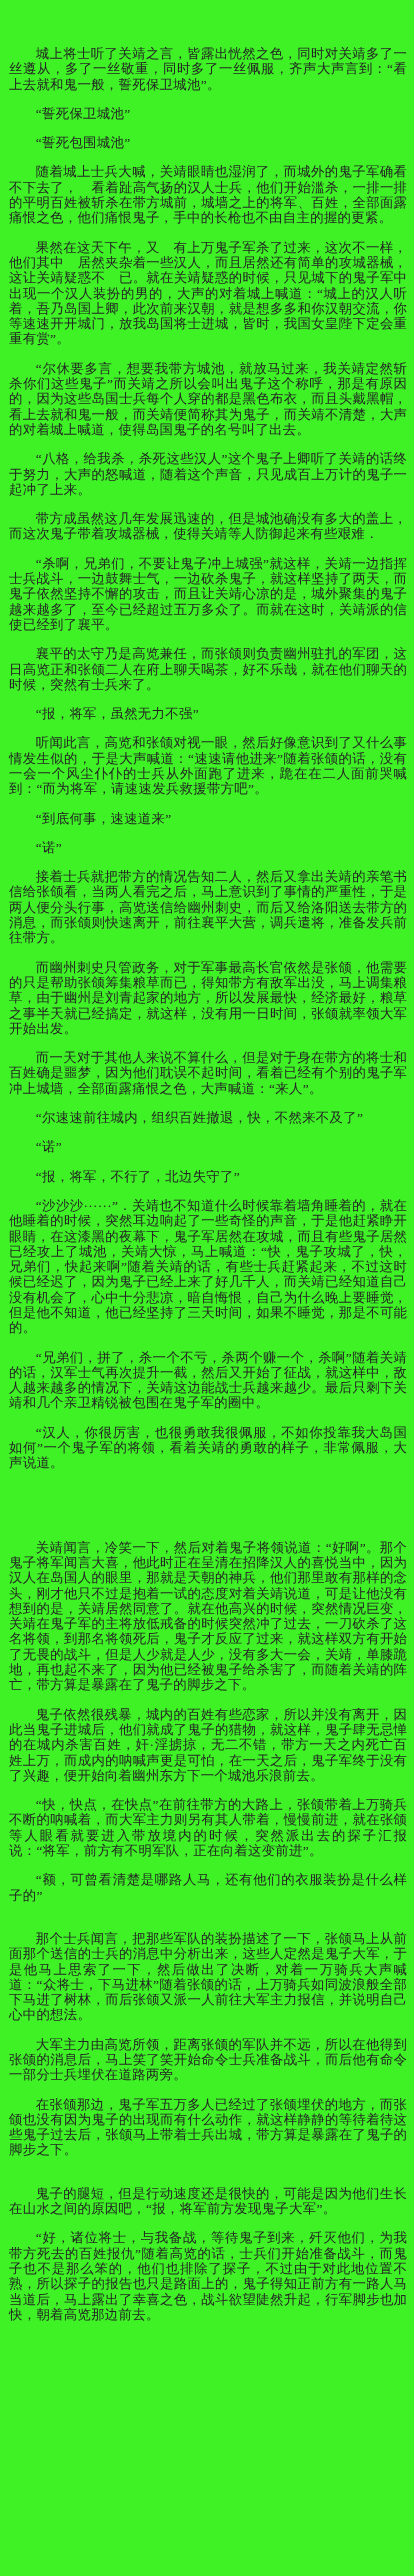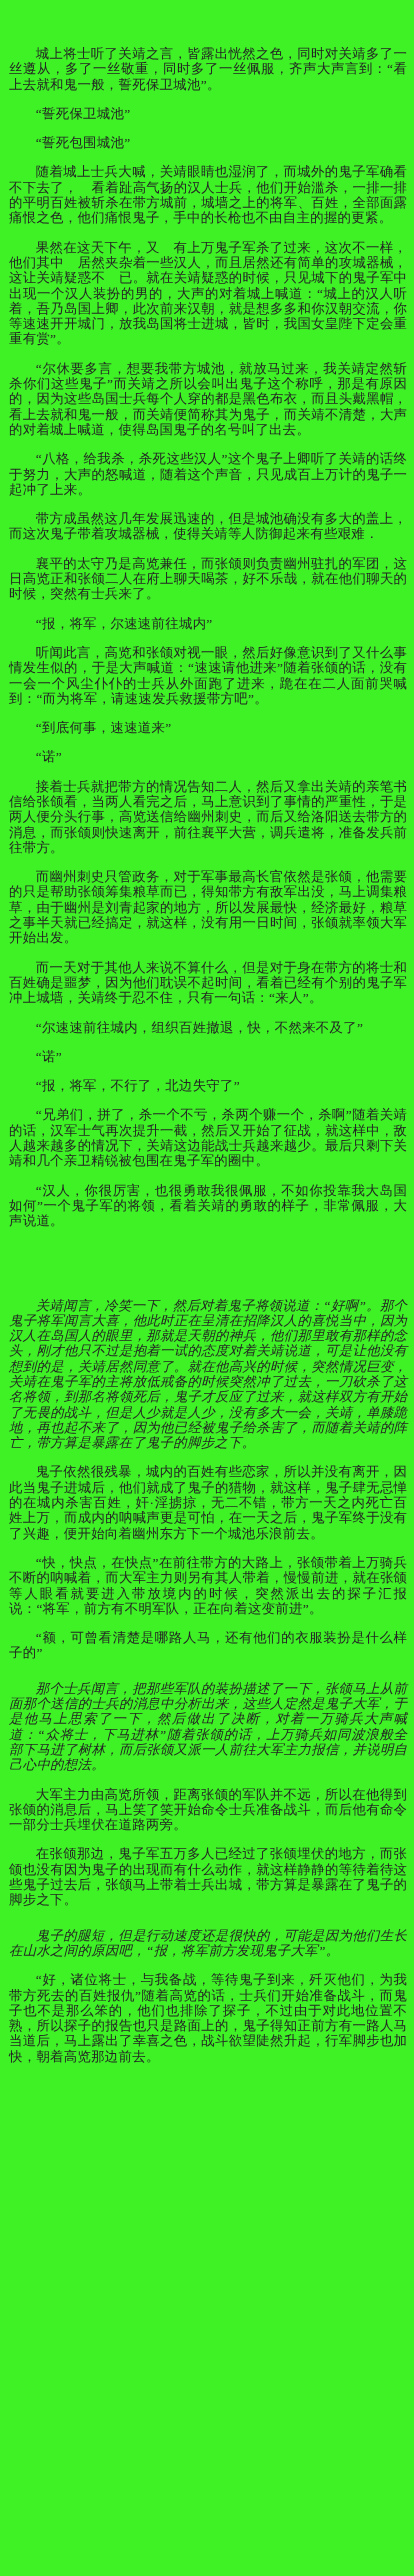--- a/index.html
+++ b/index.html
@@ -17,47 +17,49 @@
     font-size: 13.4px;
     line-height: 15.3px;
     letter-spacing: 0.3px;
   }
   .para {
     margin: 0 0 14px 0;
     text-indent: 2em;
     text-align: justify;
     word-break: break-all;
   }
-  .gap-medium { margin-top: 20px; font-style: italic; }
-  .gap-large  { margin-top: 69px; font-style: italic; }
+  .gap-medium { margin-top: 28px; }
+  .gap-large  { margin-top: 69px; }
 </style>
 </head>
 <body style="background: rgb(62, 242, 38);">
 
 <div class="doc" style="color: rgb(36, 36, 36);">
   <div>
       <p class="para">城上将士听了关靖之言，皆露出恍然之色，同时对关靖多了一丝遵从，多了一丝敬重，同时多了一丝佩服，齐声大声言到：“看上去就和鬼一般，誓死保卫城池”。</p>
       <p class="para">“誓死保卫城池”</p>
       <p class="para">“誓死包围城池”</p>
       <p class="para">随着城上士兵大喊，关靖眼睛也湿润了，而城外的鬼子军确看不下去了，　看着趾高气扬的汉人士兵，他们开始滥杀，一排一排的平明百姓被斩杀在带方城前，城墙之上的将军、百姓，全部面露痛恨之色，他们痛恨鬼子，手中的长枪也不由自主的握的更紧。</p>
       <p class="para">果然在这天下午，又　有上万鬼子军杀了过来，这次不一样，他们其中　居然夹杂着一些汉人，而且居然还有简单的攻城器械，这让关靖疑惑不　已。就在关靖疑惑的时候，只见城下的鬼子军中出现一个汉人装扮的男的，大声的对着城上喊道：“城上的汉人听着，吾乃岛国上卿，此次前来汉朝，就是想多多和你汉朝交流，你等速速开开城门，放我岛国将士进城，皆时，我国女皇陛下定会重重有赏”。</p>
       <p class="para">“尔休要多言，想要我带方城池，就放马过来，我关靖定然斩杀你们这些鬼子”而关靖之所以会叫出鬼子这个称呼，那是有原因的，因为这些岛国士兵每个人穿的都是黑色布衣，而且头戴黑帽，看上去就和鬼一般，而关靖便简称其为鬼子，而关靖不清楚，大声的对着城上喊道，使得岛国鬼子的名号叫了出去。</p>
       <p class="para">“八格，给我杀，杀死这些汉人”这个鬼子上卿听了关靖的话终于努力，大声的怒喊道，随着这个声音，只见成百上万计的鬼子一起冲了上来。</p>
       <p class="para">带方成虽然这几年发展迅速的，但是城池确没有多大的盖上，而这次鬼子带着攻城器械，使得关靖等人防御起来有些艰难．</p>
+      <p class="para">“杀啊，兄弟们，不要让鬼子冲上城强”就这样，关靖一边指挥士兵战斗，一边鼓舞士气，一边砍杀鬼子，就这样坚持了两天，而鬼子依然坚持不懈的攻击，而且让关靖心凉的是，城外聚集的鬼子越来越多了，至今已经超过五万多众了。而就在这时，关靖派的信使已经到了襄平。</p>
       <p class="para">襄平的太守乃是高览兼任，而张颌则负责幽州驻扎的军团，这日高览正和张颌二人在府上聊天喝茶，好不乐哉，就在他们聊天的时候，突然有士兵来了。</p>
-      <p class="para">“报，将军，尔速速前往城内”</p>
+      <p class="para">“报，将军，虽然无力不强”</p>
       <p class="para">听闻此言，高览和张颌对视一眼，然后好像意识到了又什么事情发生似的，于是大声喊道：“速速请他进来”随着张颌的话，没有一会一个风尘仆仆的士兵从外面跑了进来，跪在在二人面前哭喊到：“而为将军，请速速发兵救援带方吧”。</p>
       <p class="para">“到底何事，速速道来”</p>
       <p class="para">“诺”</p>
       <p class="para">接着士兵就把带方的情况告知二人，然后又拿出关靖的亲笔书信给张颌看，当两人看完之后，马上意识到了事情的严重性，于是两人便分头行事，高览送信给幽州刺史，而后又给洛阳送去带方的消息，而张颌则快速离开，前往襄平大营，调兵遣将，准备发兵前往带方。</p>
       <p class="para">而幽州刺史只管政务，对于军事最高长官依然是张颌，他需要的只是帮助张颌筹集粮草而已，得知带方有敌军出没，马上调集粮草，由于幽州是刘青起家的地方，所以发展最快，经济最好，粮草之事半天就已经搞定，就这样，没有用一日时间，张颌就率领大军开始出发。</p>
-      <p class="para">而一天对于其他人来说不算什么，但是对于身在带方的将士和百姓确是噩梦，因为他们耽误不起时间，看着已经有个别的鬼子军冲上城墙，关靖终于忍不住，只有一句话：“来人”。</p>
+      <p class="para">而一天对于其他人来说不算什么，但是对于身在带方的将士和百姓确是噩梦，因为他们耽误不起时间，看着已经有个别的鬼子军冲上城墙，全部面露痛恨之色，大声喊道：“来人”。</p>
       <p class="para">“尔速速前往城内，组织百姓撤退，快，不然来不及了”</p>
       <p class="para">“诺”</p>
       <p class="para">“报，将军，不行了，北边失守了”</p>
+      <p class="para">“沙沙沙······”．关靖也不知道什么时候靠着墙角睡着的，就在他睡着的时候，突然耳边响起了一些奇怪的声音，于是他赶紧睁开眼睛，在这漆黑的夜幕下，鬼子军居然在攻城，而且有些鬼子居然已经攻上了城池，关靖大惊，马上喊道：“快，鬼子攻城了，快，兄弟们，快起来啊”随着关靖的话，有些士兵赶紧起来，不过这时候已经迟了，因为鬼子已经上来了好几千人，而关靖已经知道自己没有机会了，心中十分悲凉，暗自悔恨，自己为什么晚上要睡觉，但是他不知道，他已经坚持了三天时间，如果不睡觉，那是不可能的。</p>
       <p class="para">“兄弟们，拼了，杀一个不亏，杀两个赚一个，杀啊”随着关靖的话，汉军士气再次提升一截，然后又开始了征战，就这样中，敌人越来越多的情况下，关靖这边能战士兵越来越少。最后只剩下关靖和几个亲卫精锐被包围在鬼子军的圈中。</p>
       <p class="para">“汉人，你很厉害，也很勇敢我很佩服，不如你投靠我大岛国如何”一个鬼子军的将领，看着关靖的勇敢的样子，非常佩服，大声说道。</p>
       <p class="para gap-large">关靖闻言，冷笑一下，然后对着鬼子将领说道：“好啊”。那个鬼子将军闻言大喜，他此时正在呈清在招降汉人的喜悦当中，因为汉人在岛国人的眼里，那就是天朝的神兵，他们那里敢有那样的念头，刚才他只不过是抱着一试的态度对着关靖说道，可是让他没有想到的是，关靖居然同意了。就在他高兴的时候，突然情况巨变，关靖在鬼子军的主将放低戒备的时候突然冲了过去，一刀砍杀了这名将领，到那名将领死后，鬼子才反应了过来，就这样双方有开始了无畏的战斗，但是人少就是人少，没有多大一会，关靖，单膝跪地，再也起不来了，因为他已经被鬼子给杀害了，而随着关靖的阵亡，带方算是暴露在了鬼子的脚步之下。</p>
       <p class="para">鬼子依然很残暴，城内的百姓有些恋家，所以并没有离开，因此当鬼子进城后，他们就成了鬼子的猎物，就这样，鬼子肆无忌惮的在城内杀害百姓，奸·淫掳掠，无二不错，带方一天之内死亡百姓上万，而成内的呐喊声更是可怕，在一天之后，鬼子军终于没有了兴趣，便开始向着幽州东方下一个城池乐浪前去。</p>
       <p class="para">“快，快点，在快点”在前往带方的大路上，张颌带着上万骑兵不断的呐喊着，而大军主力则另有其人带着，慢慢前进，就在张颌等人眼看就要进入带放境内的时候，突然派出去的探子汇报说：“将军，前方有不明军队，正在向着这变前进”。</p>
       <p class="para">“额，可曾看清楚是哪路人马，还有他们的衣服装扮是什么样子的”</p>
       <p class="para gap-medium">那个士兵闻言，把那些军队的装扮描述了一下，张颌马上从前面那个送信的士兵的消息中分析出来，这些人定然是鬼子大军，于是他马上思索了一下，然后做出了决断，对着一万骑兵大声喊道：“众将士，下马进林”随着张颌的话，上万骑兵如同波浪般全部下马进了树林，而后张颌又派一人前往大军主力报信，并说明自己心中的想法。</p>
       <p class="para">大军主力由高览所领，距离张颌的军队并不远，所以在他得到张颌的消息后，马上笑了笑开始命令士兵准备战斗，而后他有命令一部分士兵埋伏在道路两旁。</p>
       <p class="para">在张颌那边，鬼子军五万多人已经过了张颌埋伏的地方，而张颌也没有因为鬼子的出现而有什么动作，就这样静静的等待着待这些鬼子过去后，张颌马上带着士兵出城，带方算是暴露在了鬼子的脚步之下。</p>
       <p class="para gap-medium">鬼子的腿短，但是行动速度还是很快的，可能是因为他们生长在山水之间的原因吧，“报，将军前方发现鬼子大军”。</p>

